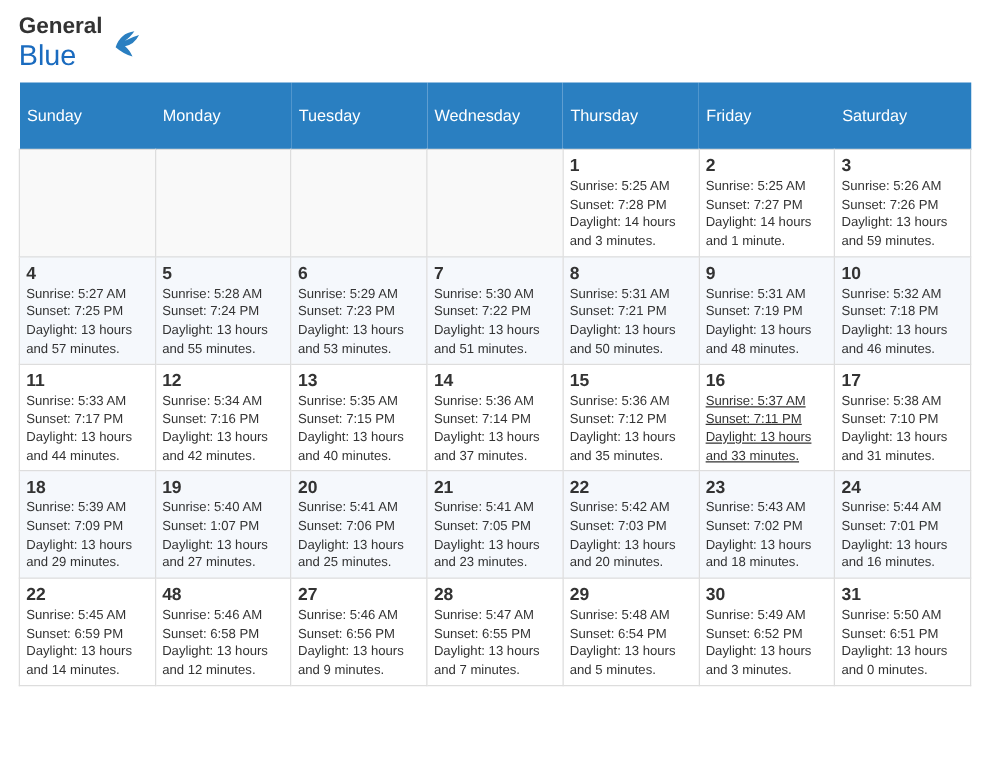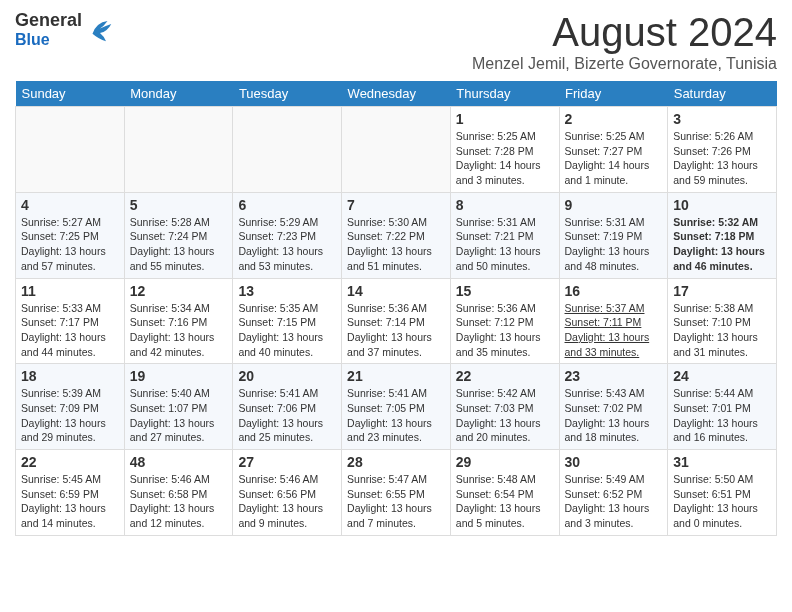--- a/index.html
+++ b/index.html
@@ -2,27 +2,27 @@
 <html><head>
   <meta charset="utf-8">
   <style>
     * { box-sizing: border-box; margin: 0; padding: 0; }
     body { font-family: Arial, sans-serif; background: #fff; width: 792px; min-height: 612px; }
     .container { width: 792px; padding: 10px 15px; }
     .header { display: flex; justify-content: space-between; align-items: flex-start; margin-bottom: 8px; }
     .logo { display: flex; align-items: center; }
     .logo-text { display: flex; flex-direction: column; }
     .logo-general { font-size: 18px; font-weight: bold; color: #333; }
-    .logo-blue { font-size: 16px; font-weight: bold; color: #1a6bbf; }
+    .logo-blue { font-size: 23px; font-weight: normal; color: #1a6bbf; }
     .logo-bird { width: 30px; height: 30px; margin-left: 3px; }
     .title-section { text-align: right; }
     .month-title { font-size: 40px; color: #333; font-weight: normal; }
     .location { font-size: 16px; color: #555; }
     table { width: 100%; border-collapse: collapse; font-size: 11px; }
-    th { background-color: #2a7fc1; color: white; text-align: left; padding: 5px 6px; font-size: 13px; font-weight: normal; }
+    th { background-color: #2a7fc1; color: white; text-align: left; padding: 19px 6px; font-size: 13px; font-weight: normal; }
     td { vertical-align: top; padding: 4px 5px; border: 1px solid #ddd; width: 14.28%; min-height: 80px; }
     tr td { background: #fff; }
     tr:nth-child(even) td { background: #f5f8fc; }
     .day-number { font-size: 14px; font-weight: bold; color: #333; display: block; margin-bottom: 2px; }
     .day-info { color: #333; line-height: 1.4; font-size: 10.5px; }
     .empty-cell { background: #f9f9f9 !important; }
     thead th:first-child { border-radius: 0; }
   </style>
 </head>
 <body>
@@ -31,24 +31,20 @@
   <div class="header">
     <div class="logo">
       <div class="logo-text">
         <span class="logo-general">General</span>
         <span class="logo-blue">Blue</span>
       </div>
       <svg class="logo-bird" viewBox="0 0 40 40" xmlns="http://www.w3.org/2000/svg">
         <path d="M10,25 Q15,10 30,8 Q25,15 20,18 Q28,14 35,12 Q30,22 20,24 Q25,28 28,35 Q18,32 10,25Z" fill="#2a7fc1"></path>
       </svg>
     </div>
-    <div class="title-section">
-      <div class="month-title">August 2024</div>
-      <div class="location">Menzel Jemil, Bizerte Governorate, Tunisia</div>
-    </div>
   </div>
 
   <table>
     <thead>
       <tr>
         <th>Sunday</th>
         <th>Monday</th>
         <th>Tuesday</th>
         <th>Wednesday</th>
         <th>Thursday</th>
@@ -122,21 +118,21 @@
           </td>
           <td>
             <span class="day-number">9</span>
             <div class="day-info" style="white-space: pre-line;">Sunrise: 5:31 AM
 Sunset: 7:19 PM
 Daylight: 13 hours
 and 48 minutes.</div>
           </td>
           <td>
             <span class="day-number">10</span>
-            <div class="day-info" style="white-space: pre-line; font-weight: bold;">Sunrise: 5:32 AM
+            <div class="day-info" style="white-space: pre-line;">Sunrise: 5:32 AM
 Sunset: 7:18 PM
 Daylight: 13 hours
 and 46 minutes.</div>
           </td>
         </tr>
         <tr>
           <td>
             <span class="day-number">11</span>
             <div class="day-info" style="white-space: pre-line;">Sunrise: 5:33 AM
 Sunset: 7:17 PM

